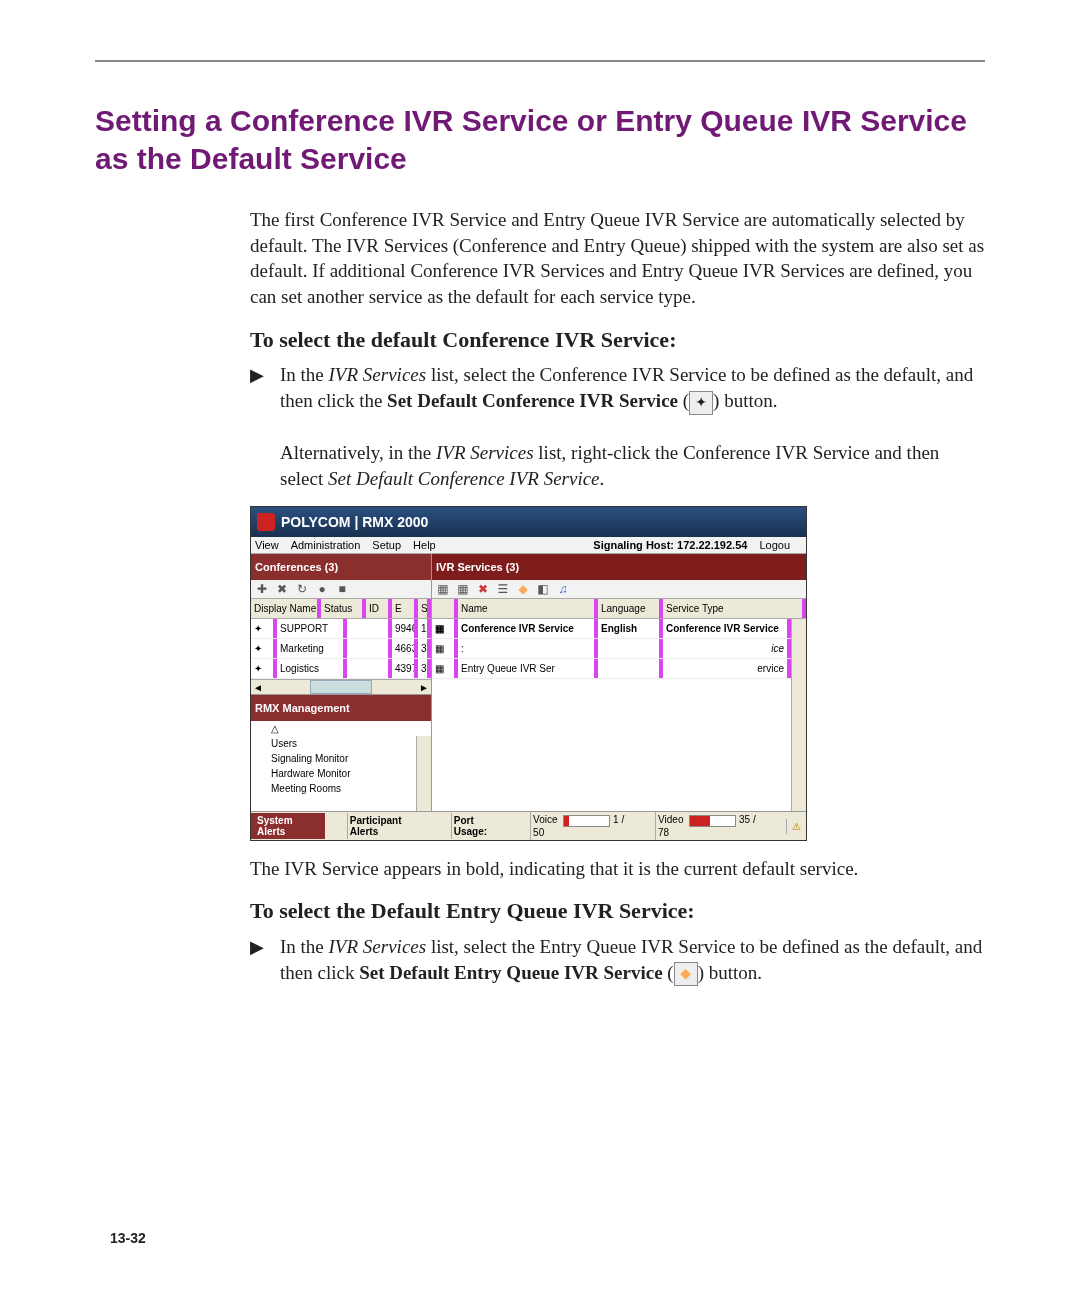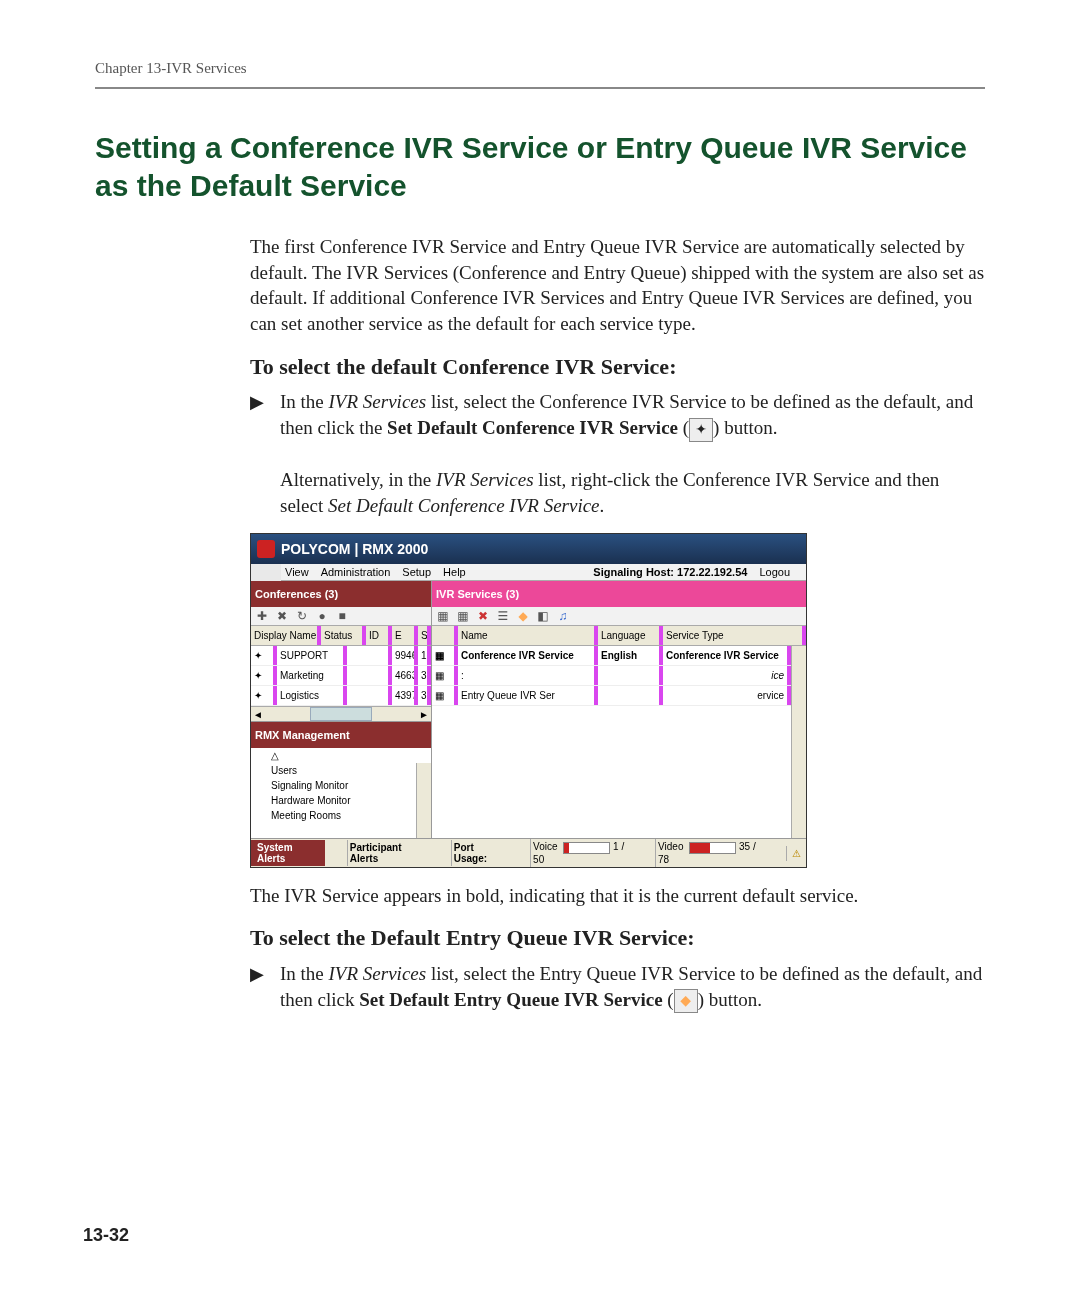--- a/index.html
+++ b/index.html
@@ -21,21 +21,21 @@
     font-size: 15px;
     color: #555;
     margin-bottom: 10px;
   }
   hr.header-rule {
     border: none;
     border-top: 2px solid #888;
     margin: 0 0 40px 0;
   }
   h1.section-title {
-    color: #14532d;
+    color: #701a75;
     font-family: Arial, Helvetica, sans-serif;
     font-weight: bold;
     font-size: 30px;
     line-height: 1.25;
     margin: 0 0 30px 0;
   }
   .body-col {
     margin-left: 155px;
   }
   p { font-size: 19px; line-height: 1.35; margin: 0 0 10px 0; }
@@ -52,24 +52,24 @@
     width: 22px;
     height: 22px;
     vertical-align: middle;
     text-align: center;
     line-height: 22px;
     font-size: 14px;
   }
   .page-number {
     position: absolute;
     bottom: 60px;
-    left: 83px;
+    left: 110px;
     font-weight: bold;
     font-family: Arial, Helvetica, sans-serif;
-    font-size: 18px;
+    font-size: 14px;
   }
 
   
   .screenshot {
     width: 555px;
     border: 1px solid #333;
     font-family: Tahoma, Arial, sans-serif;
     font-size: 11px;
     color: #000;
     margin: 15px 0 15px 0;
@@ -89,35 +89,34 @@
   .ss-titlebar .logo {
     width: 18px; height: 18px; background:#c22; border-radius:3px;
     margin-right:6px;
   }
   .ss-menubar {
     background:#f2f2f2;
     border-bottom:1px solid #aaa;
     display:flex;
     padding:2px 4px;
     font-size:11px;
-    margin-left:30px;
   }
   .ss-menubar span { margin-right:12px; }
   .ss-menubar .right { margin-left:auto; font-weight:bold; }
   .ss-main { display:flex; }
   .ss-left { width:180px; border-right:1px solid #999; display:flex; flex-direction:column; }
   .ss-right { flex:1; display:flex; flex-direction:column; position:relative; }
   .panel-header {
     background:#8b2e2e;
     color:#fff;
     font-weight:bold;
     font-size:11px;
     padding:7px 4px;
   }
-  .panel-header.blue { background:#ec4899; }
+  .panel-header.blue { background:#7f1d1d; }
   .toolbar {
     background:#f2f2f2;
     border-bottom:1px solid #aaa;
     padding:2px 4px;
     display:flex;
     gap:6px;
     color:#555;
     font-size:12px;
   }
   .toolbar span { width:14px; text-align:center; }
@@ -190,21 +189,20 @@
   .context-menu div.hl { background:#cfe0f5; border:1px solid #6a8ab8;}
 
   .ss-right .white-body { flex:1; background:#fff; position:relative; display:flex;}
   .ss-right .white-body .content{flex:1;}
 </style>
 </head>
 <body>
 
 <div class="page">
 
-  <div class="header-line">Chapter 13-IVR Services</div>
   <hr class="header-rule">
 
   <h1 class="section-title">Setting a Conference IVR Service or Entry Queue IVR Service as the Default Service</h1>
 
   <div class="body-col">
 
     <p>The first Conference IVR Service and Entry Queue IVR Service are automatically selected by default. The IVR Services (Conference and Entry Queue) shipped with the system are also set as default. If additional Conference IVR Services and Entry Queue IVR Services are defined, you can set another service as the default for each service type.</p>
 
     <p class="sub-head">To select the default Conference IVR Service:</p>
 

